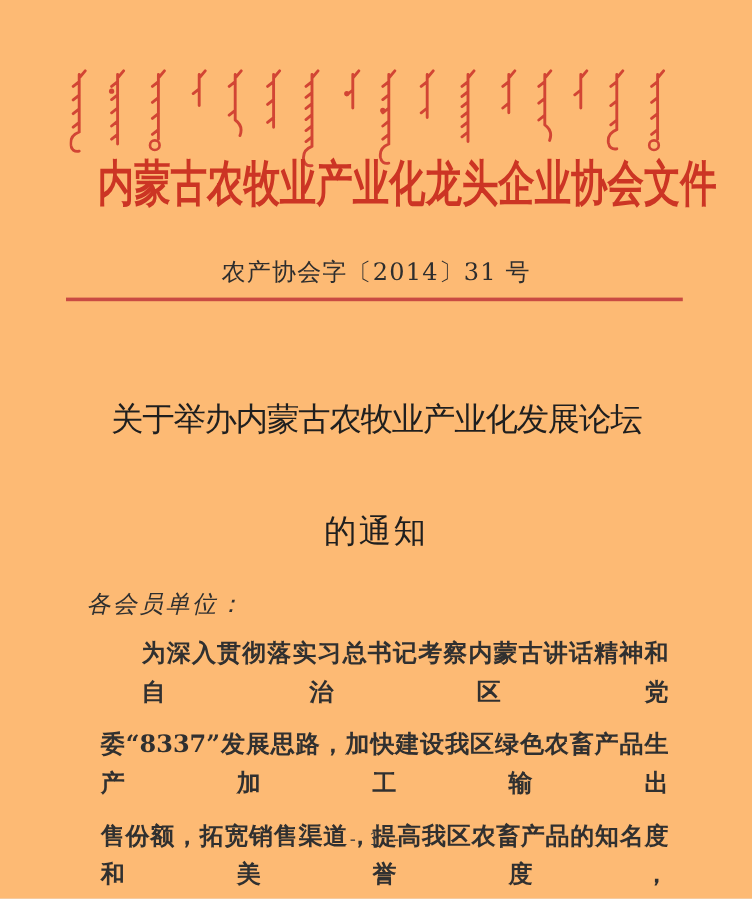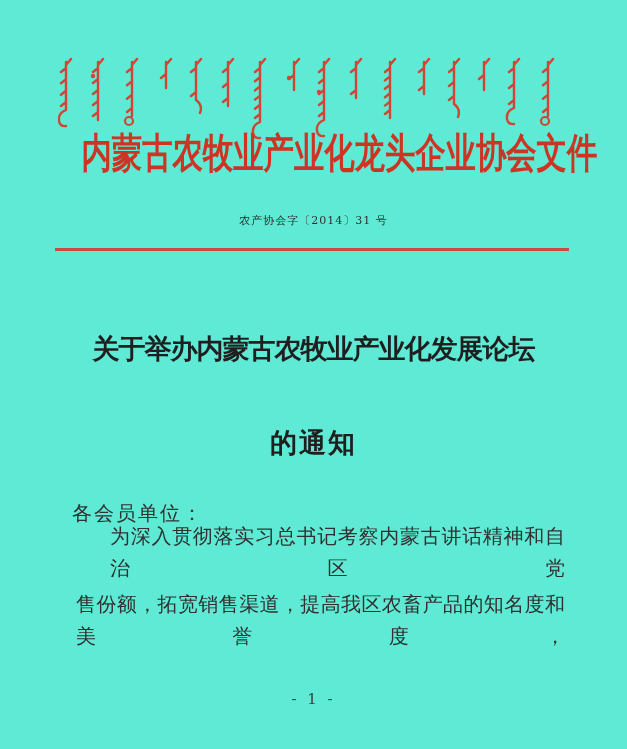--- a/index.html
+++ b/index.html
@@ -6,62 +6,63 @@
     --title-red:#cc3524;
     --script-red:#d24534;
     --rule-red:#c94b43;
     --text:#303030;
   }
   html,body{margin:0;padding:0;background:#e8e8e6;}
   .page{
     position:relative;
     width:627px;height:749px;
     margin:0 auto;
-    background:#5eead4;
+    background:#fdba74;
     font-family:"DejaVu Serif","Liberation Serif",serif;
     color:var(--text);
     overflow:hidden;
   }
   .mongolian{
     position:absolute;left:58px;top:56px;width:512px;height:100px;
   }
   .org-title{
     position:absolute;left:0;right:0;top:126px;margin:0;
     text-align:center;white-space:nowrap;
     font-size:41px;font-weight:bold;color:var(--title-red);
     transform:scaleX(0.74);transform-origin:50% 50%;
     letter-spacing:0px;
   }
   .doc-number{
     position:absolute;left:0;right:0;top:213px;
-    text-align:center;font-size:11px;color:#2e2e2e;letter-spacing:1px;
+    text-align:center;font-size:20px;color:#2e2e2e;letter-spacing:1px;
   }
   .red-rule{
     position:absolute;left:55px;top:248px;width:514px;height:3px;
     background:var(--rule-red);border:none;margin:0;
   }
   .notice-title{
     position:absolute;left:0;right:0;margin:0;
-    text-align:center;font-weight:bold;color:#1f1f1f;
+    text-align:center;font-weight:normal;color:#1f1f1f;
     font-size:27px;letter-spacing:-1px;white-space:nowrap;
   }
   .notice-title.line1{top:331px;}
   .notice-title.line2{top:401px;letter-spacing:2px;margin-top:24px;}
   .salutation{
-    position:absolute;left:72px;top:500px;margin:0;
-    font-size:20px;letter-spacing:2px;
+    position:absolute;left:72px;top:490px;margin:0;
+    font-size:20px;letter-spacing:2px;font-style:italic;
   }
   .body-block{
     position:absolute;left:72px;top:516px;width:497px;
     font-size:20px;line-height:32px;
   }
   .body-line{
-    margin:4px;
+    margin:12px;
     text-align:justify;
     text-align-last:justify;
+    font-weight:bold;
     -moz-text-align-last:justify;
   }
   .body-line.indent{padding-left:34px;}
   .page-number{
     position:absolute;left:0;right:0;top:690px;
     text-align:center;font-size:15px;color:#3d3d3d;letter-spacing:3px;
   }
 </style>
 </head>
 <body>
@@ -89,20 +90,21 @@
 
   <main>
     <h2 class="notice-title line1">关于举办内蒙古农牧业产业化发展论坛</h2>
 
     <h2 class="notice-title line2">的通知</h2>
 
     <p class="salutation">各会员单位：</p>
 
     <div class="body-block">
       <p class="body-line indent">为深入贯彻落实习总书记考察内蒙古讲话精神和自治区党</p>
+      <p class="body-line">委“8337”发展思路，加快建设我区绿色农畜产品生产加工输出</p>
       <p class="body-line">售份额，拓宽销售渠道，提高我区农畜产品的知名度和美誉度，</p>
     </div>
   </main>
 
   <footer>
     <div class="page-number">- 1 -</div>
   </footer>
 
 </div>
 

